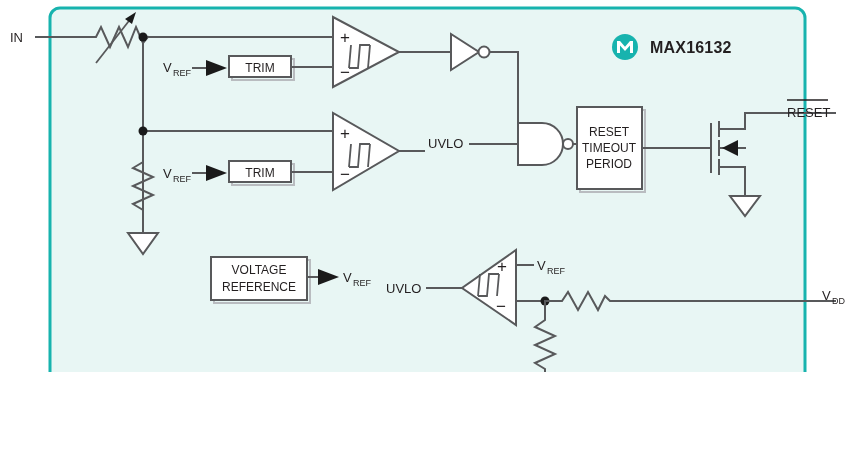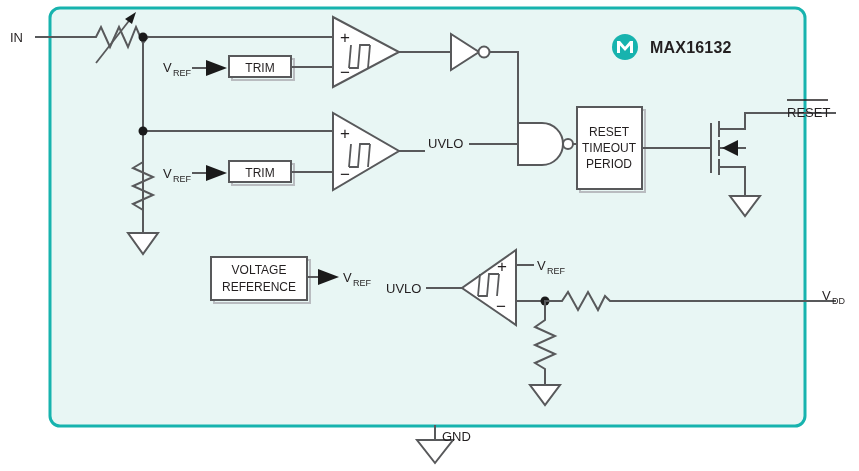--- a/index.html
+++ b/index.html
@@ -7,21 +7,21 @@
     margin: 0;
     padding: 0;
     background: #ffffff;
   }
   body {
     font-family: "Liberation Sans", sans-serif;
   }
   #diagram-root {
     position: relative;
     width: 859px;
-    height: 471px;
+    height: 372px;
     background: #ffffff;
     overflow: hidden;
     text-decoration: underline;
   }
   svg#schematic {
     display: block;
     width: 859px;
     height: 471px;
   }
   .wire {

